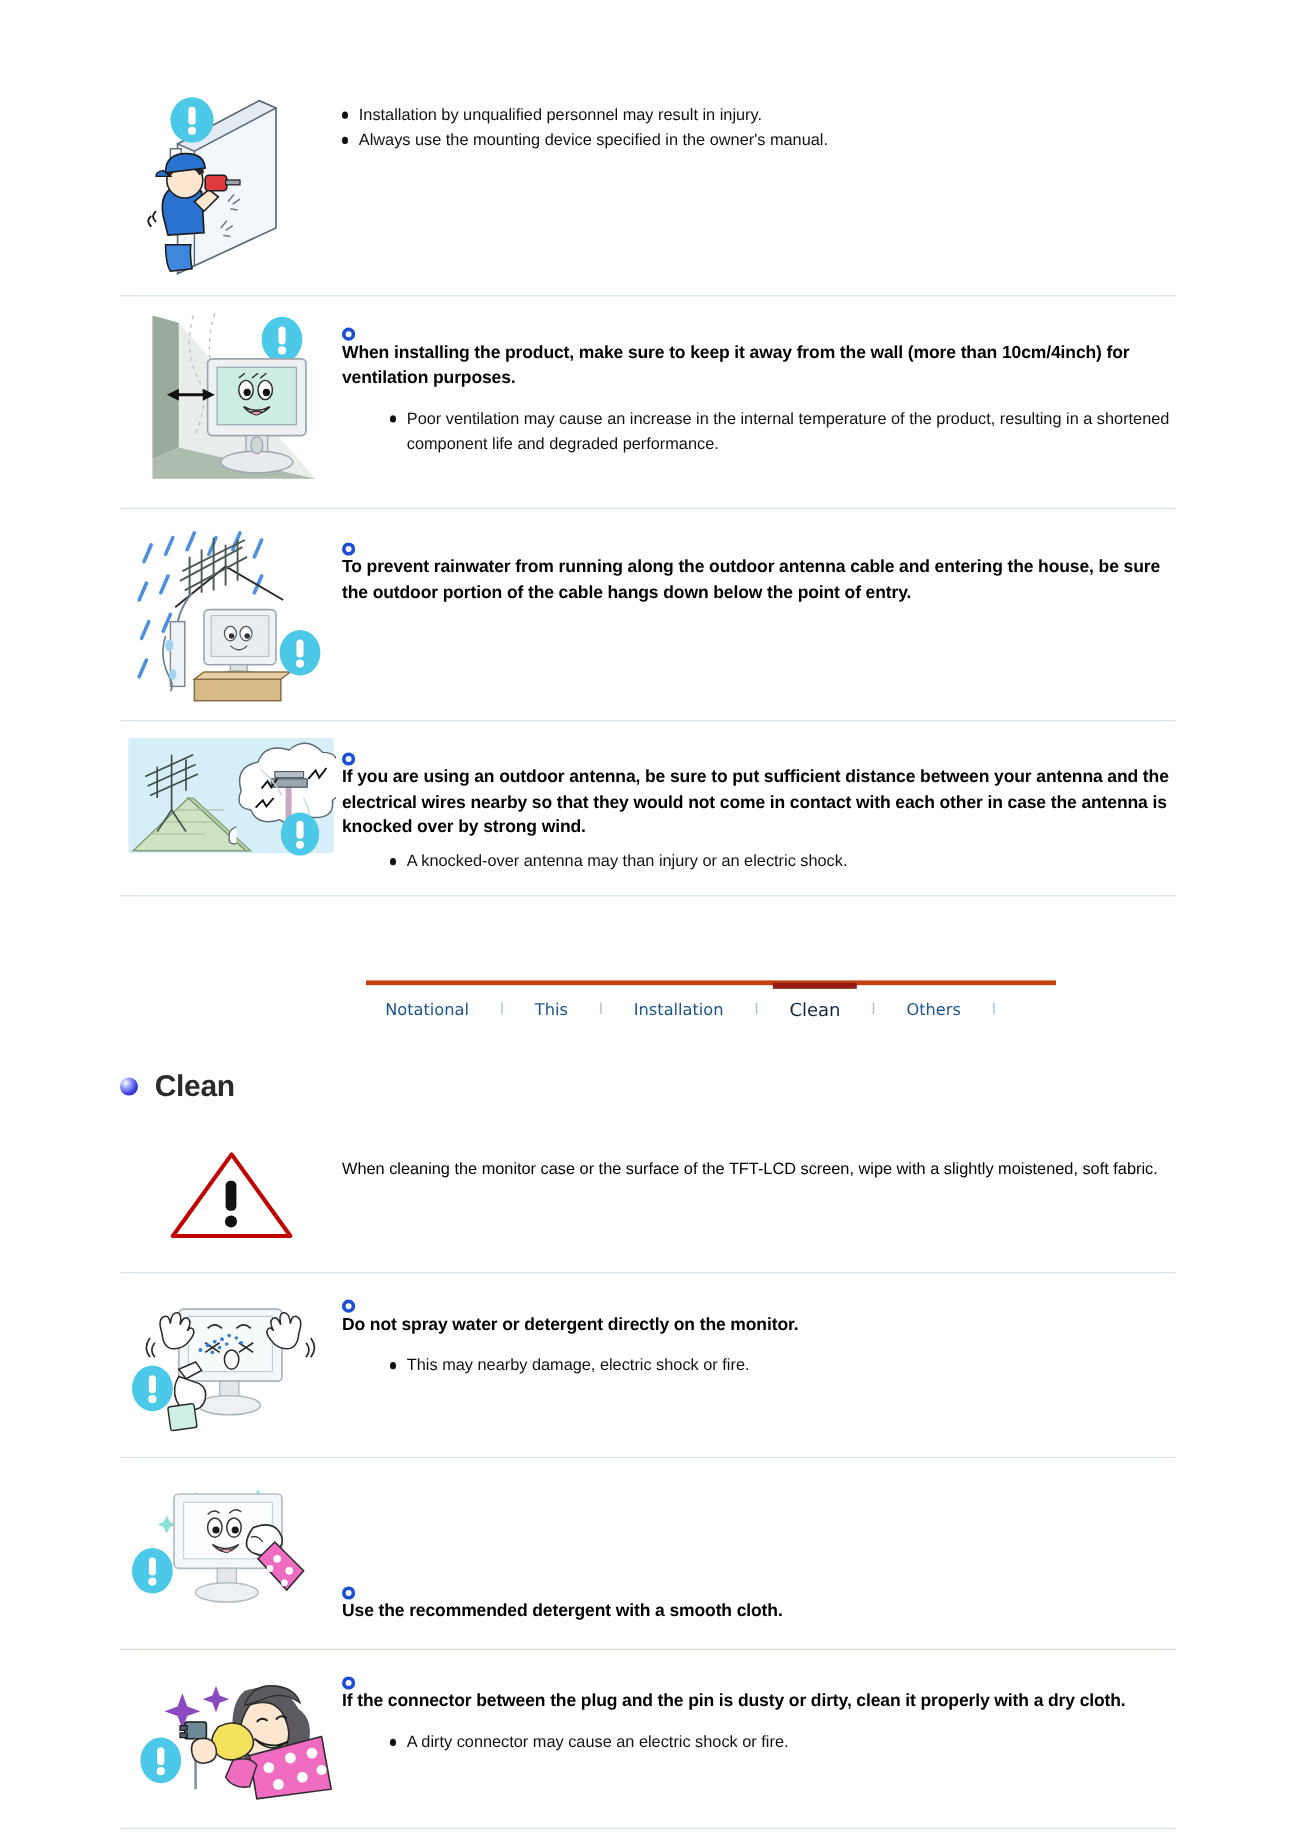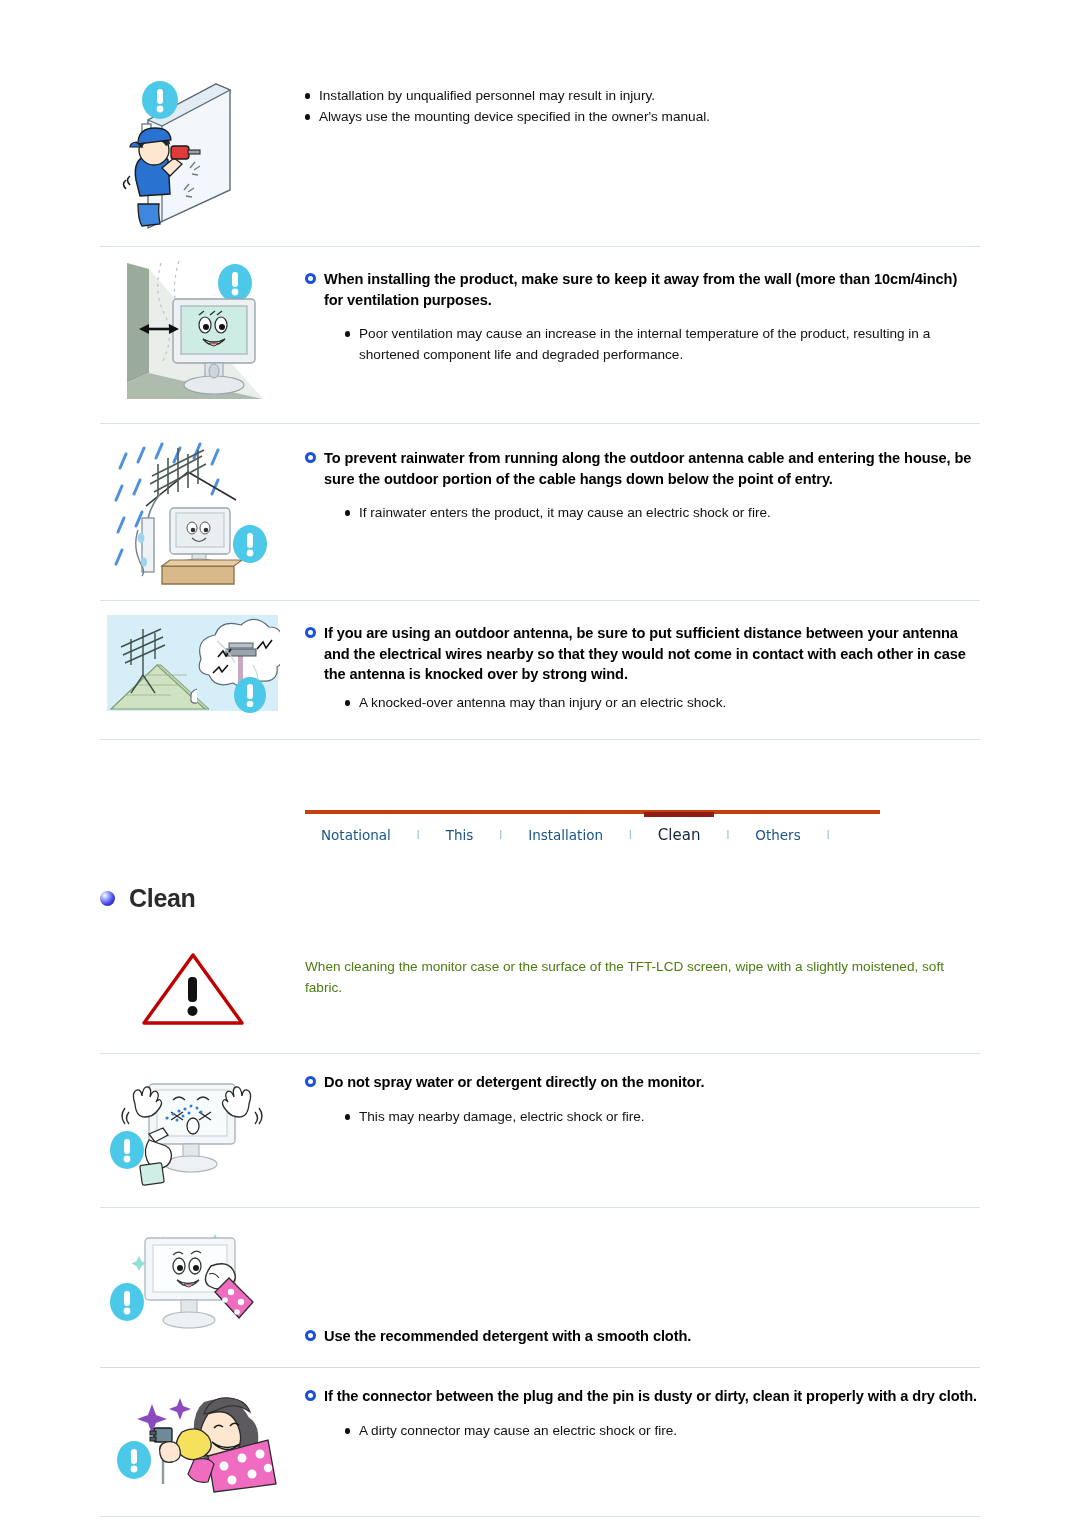--- a/index.html
+++ b/index.html
@@ -23,21 +23,20 @@
     box-sizing: border-box;
   }
 
   
   .row {
     display: flex;
     align-items: flex-start;
     padding-left: 100px;
     padding-right: 100px;
     box-sizing: border-box;
-    gap: 20px;
   }
   .figure-cell {
     width: 185px;
     flex: 0 0 185px;
     display: flex;
     align-items: flex-start;
     justify-content: center;
     padding-top: 4px;
   }
   .text-cell {
@@ -54,20 +53,21 @@
 
   
   .head-line {
     display: flex;
     align-items: flex-start;
     font-size: 14.6px;
     font-weight: bold;
     line-height: 1.42;
     color: #000;
     letter-spacing: -0.1px;
+    flex-direction: column;
   }
   .ring-bullet {
     flex: 0 0 auto;
     width: 11px;
     height: 11px;
     border-radius: 50%;
     border: 3px solid #1b4fd8;
     background: #ffffff;
     margin-right: 8px;
     margin-top: 4px;
@@ -99,21 +99,21 @@
     margin-top: 7px;
   }
   .sub-text { flex: 1 1 auto; }
 
   .indent-sub { padding-left: 40px; margin-top: 14px; }
   .indent-sub-tight { padding-left: 40px; margin-top: 8px; }
 
   .plain-para {
     font-size: 13.6px;
     line-height: 1.52;
-    color: #4d7c0f;
+    color: #000000;
   }
 
   
   .tabbar-wrap {
     position: relative;
     margin: 0 100px;
     padding-top: 6px;
   }
   .tabbar {
     position: relative;
@@ -340,26 +340,20 @@
         <ellipse cx="140" cy="110" rx="17" ry="19" fill="#4cc8e8"></ellipse>
         <rect x="137" y="99" width="6" height="15" rx="3" fill="#ffffff"></rect>
         <circle cx="140" cy="119" r="3.4" fill="#ffffff"></circle>
       </svg>
     </div>
     <div class="text-cell">
       <div class="head-line">
         <span class="ring-bullet"></span>
         <span class="head-text">To prevent rainwater from running along the outdoor antenna cable and entering the house, be sure the outdoor portion of the cable hangs down below the point of entry.</span>
       </div>
-      <ul class="sub-list indent-sub">
-        <li class="sub-item">
-          <span class="dot"></span>
-          <span class="sub-text">If rainwater enters the product, it may cause an electric shock or fire.</span>
-        </li>
-      </ul>
     </div>
   </div>
 
   <div class="divider" style="margin-top:14px;"></div>
 
   <div class="row" style="padding-top:8px;justify-content:flex-end;">
     <div class="figure-cell">
       <svg class="illus" width="175" height="110" viewBox="0 0 175 110">
         <rect x="2" y="2" width="171" height="96" fill="#d6eef8"></rect>
 

